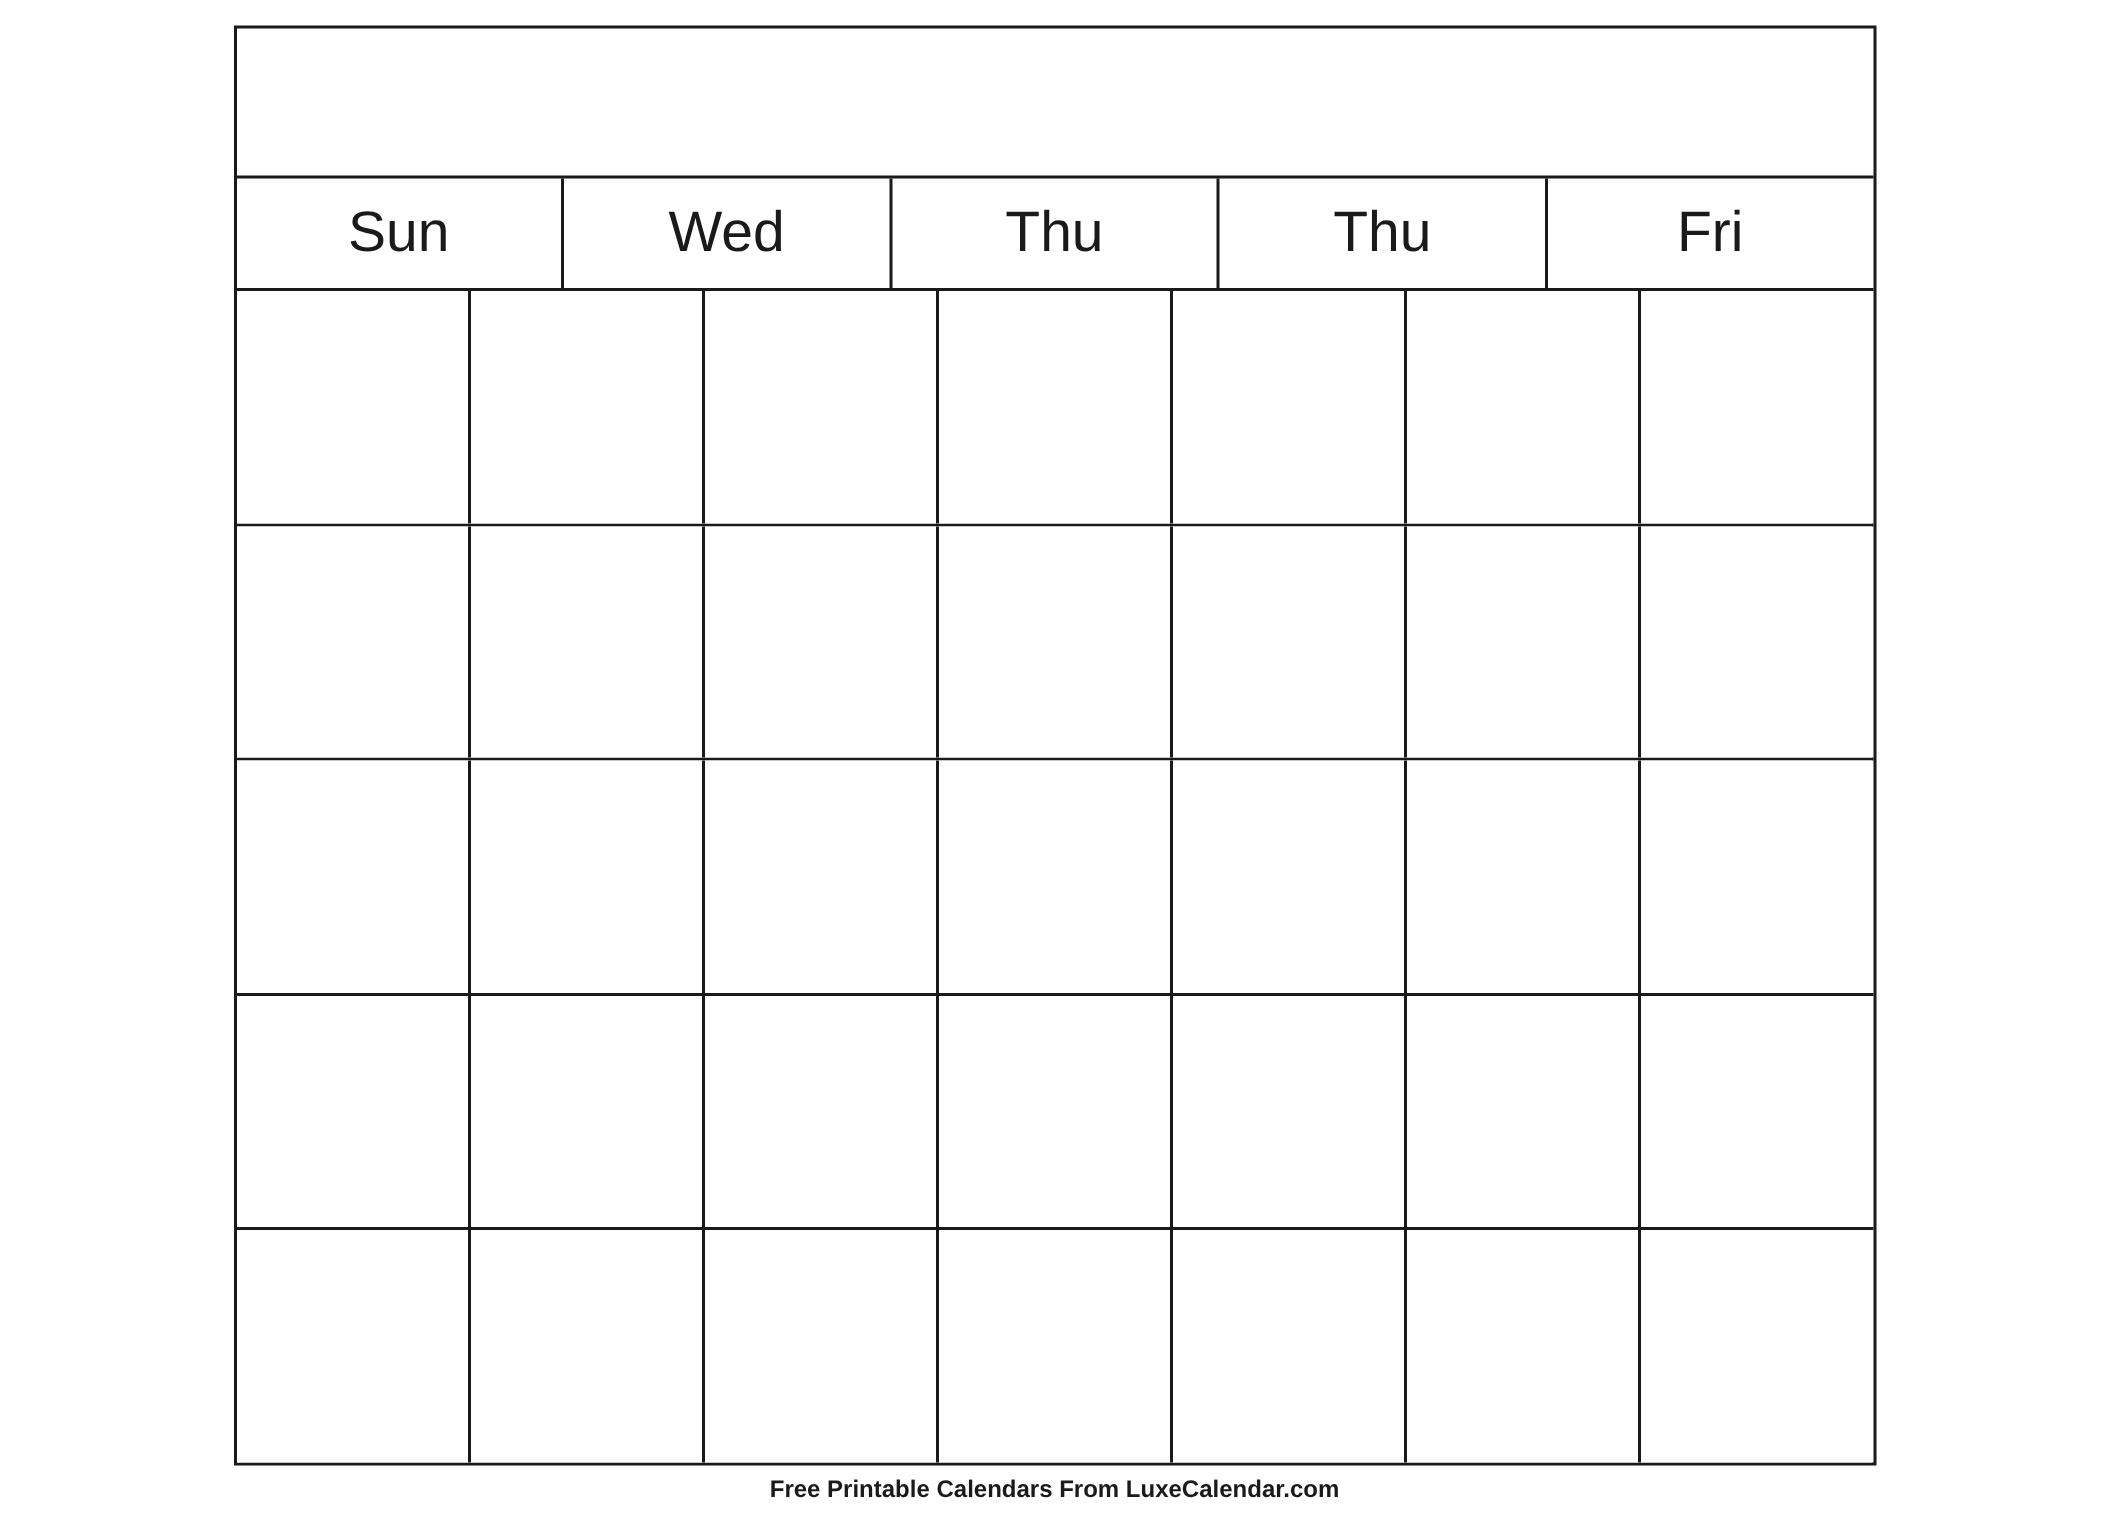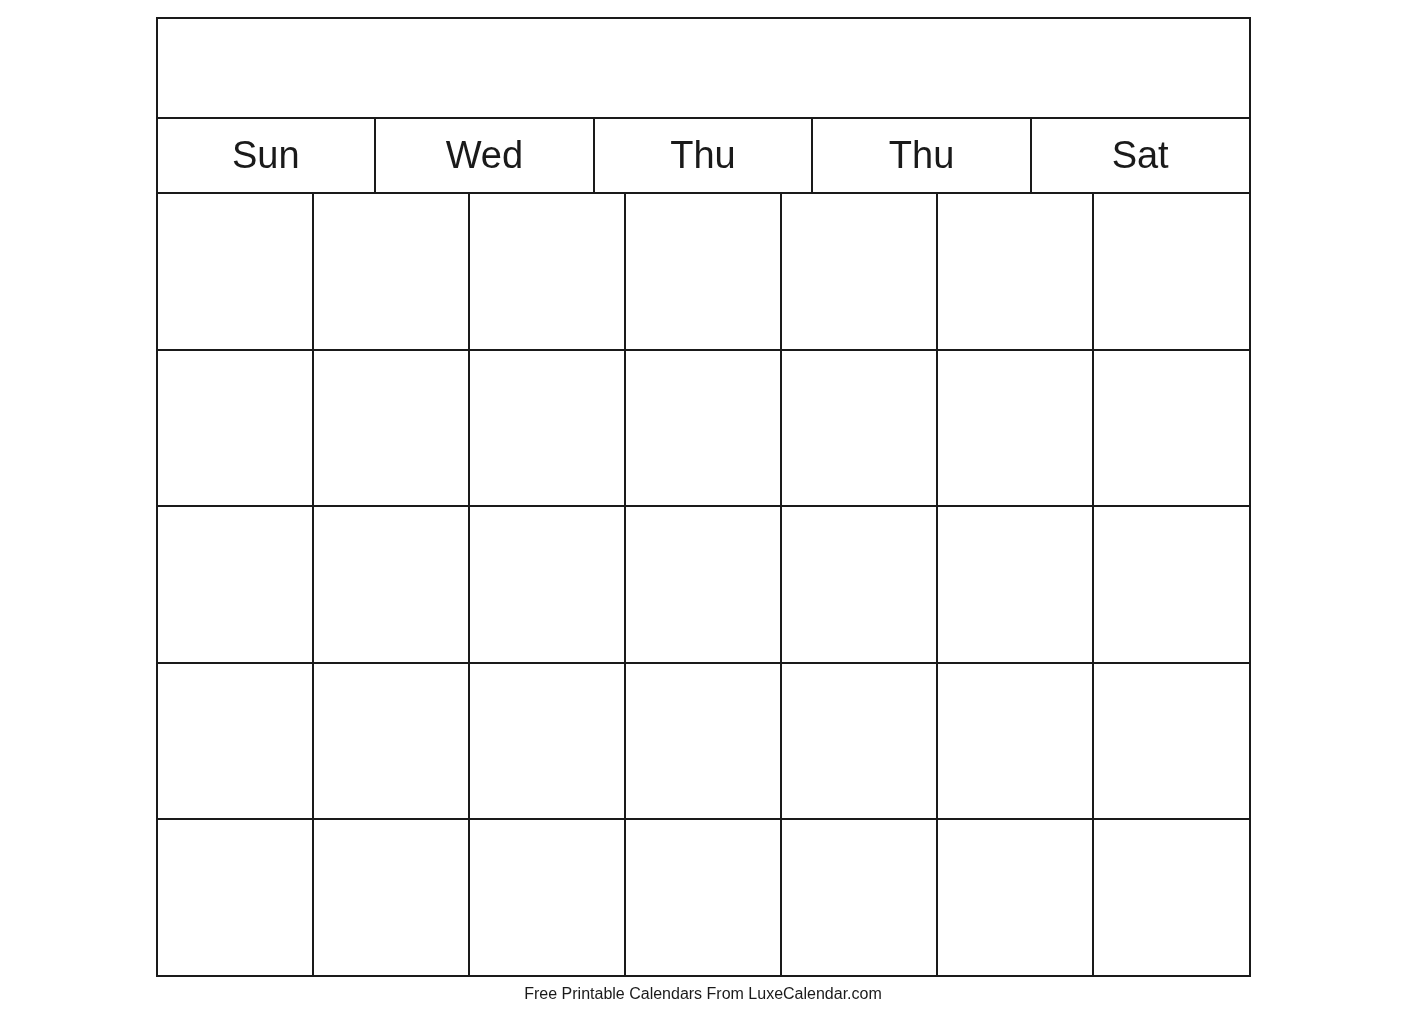--- a/index.html
+++ b/index.html
@@ -86,36 +86,37 @@
 
     .calendar-day-cell:last-child {
       border-right: none;
     }
 
     .footer-text {
       margin-top: 8px;
       font-size: 16px;
       color: #1a1a1a;
       font-family: Arial, Helvetica, sans-serif;
+      font-weight: bold;
     }
   </style>
 </head>
 <body>
 
 <div class="calendar-wrapper">
   <div class="calendar-title-row">
     <span class="calendar-title"></span>
   </div>
 
   <div class="calendar-header-row">
     <div class="calendar-header-cell">Sun</div>
     <div class="calendar-header-cell">Wed</div>
     <div class="calendar-header-cell">Thu</div>
     <div class="calendar-header-cell">Thu</div>
-    <div class="calendar-header-cell">Sat</div>
+    <div class="calendar-header-cell">Fri</div>
   </div>
 
   <div class="calendar-body">
     <div class="calendar-week-row">
       <div class="calendar-day-cell"></div>
       <div class="calendar-day-cell"></div>
       <div class="calendar-day-cell"></div>
       <div class="calendar-day-cell"></div>
       <div class="calendar-day-cell"></div>
       <div class="calendar-day-cell"></div>

